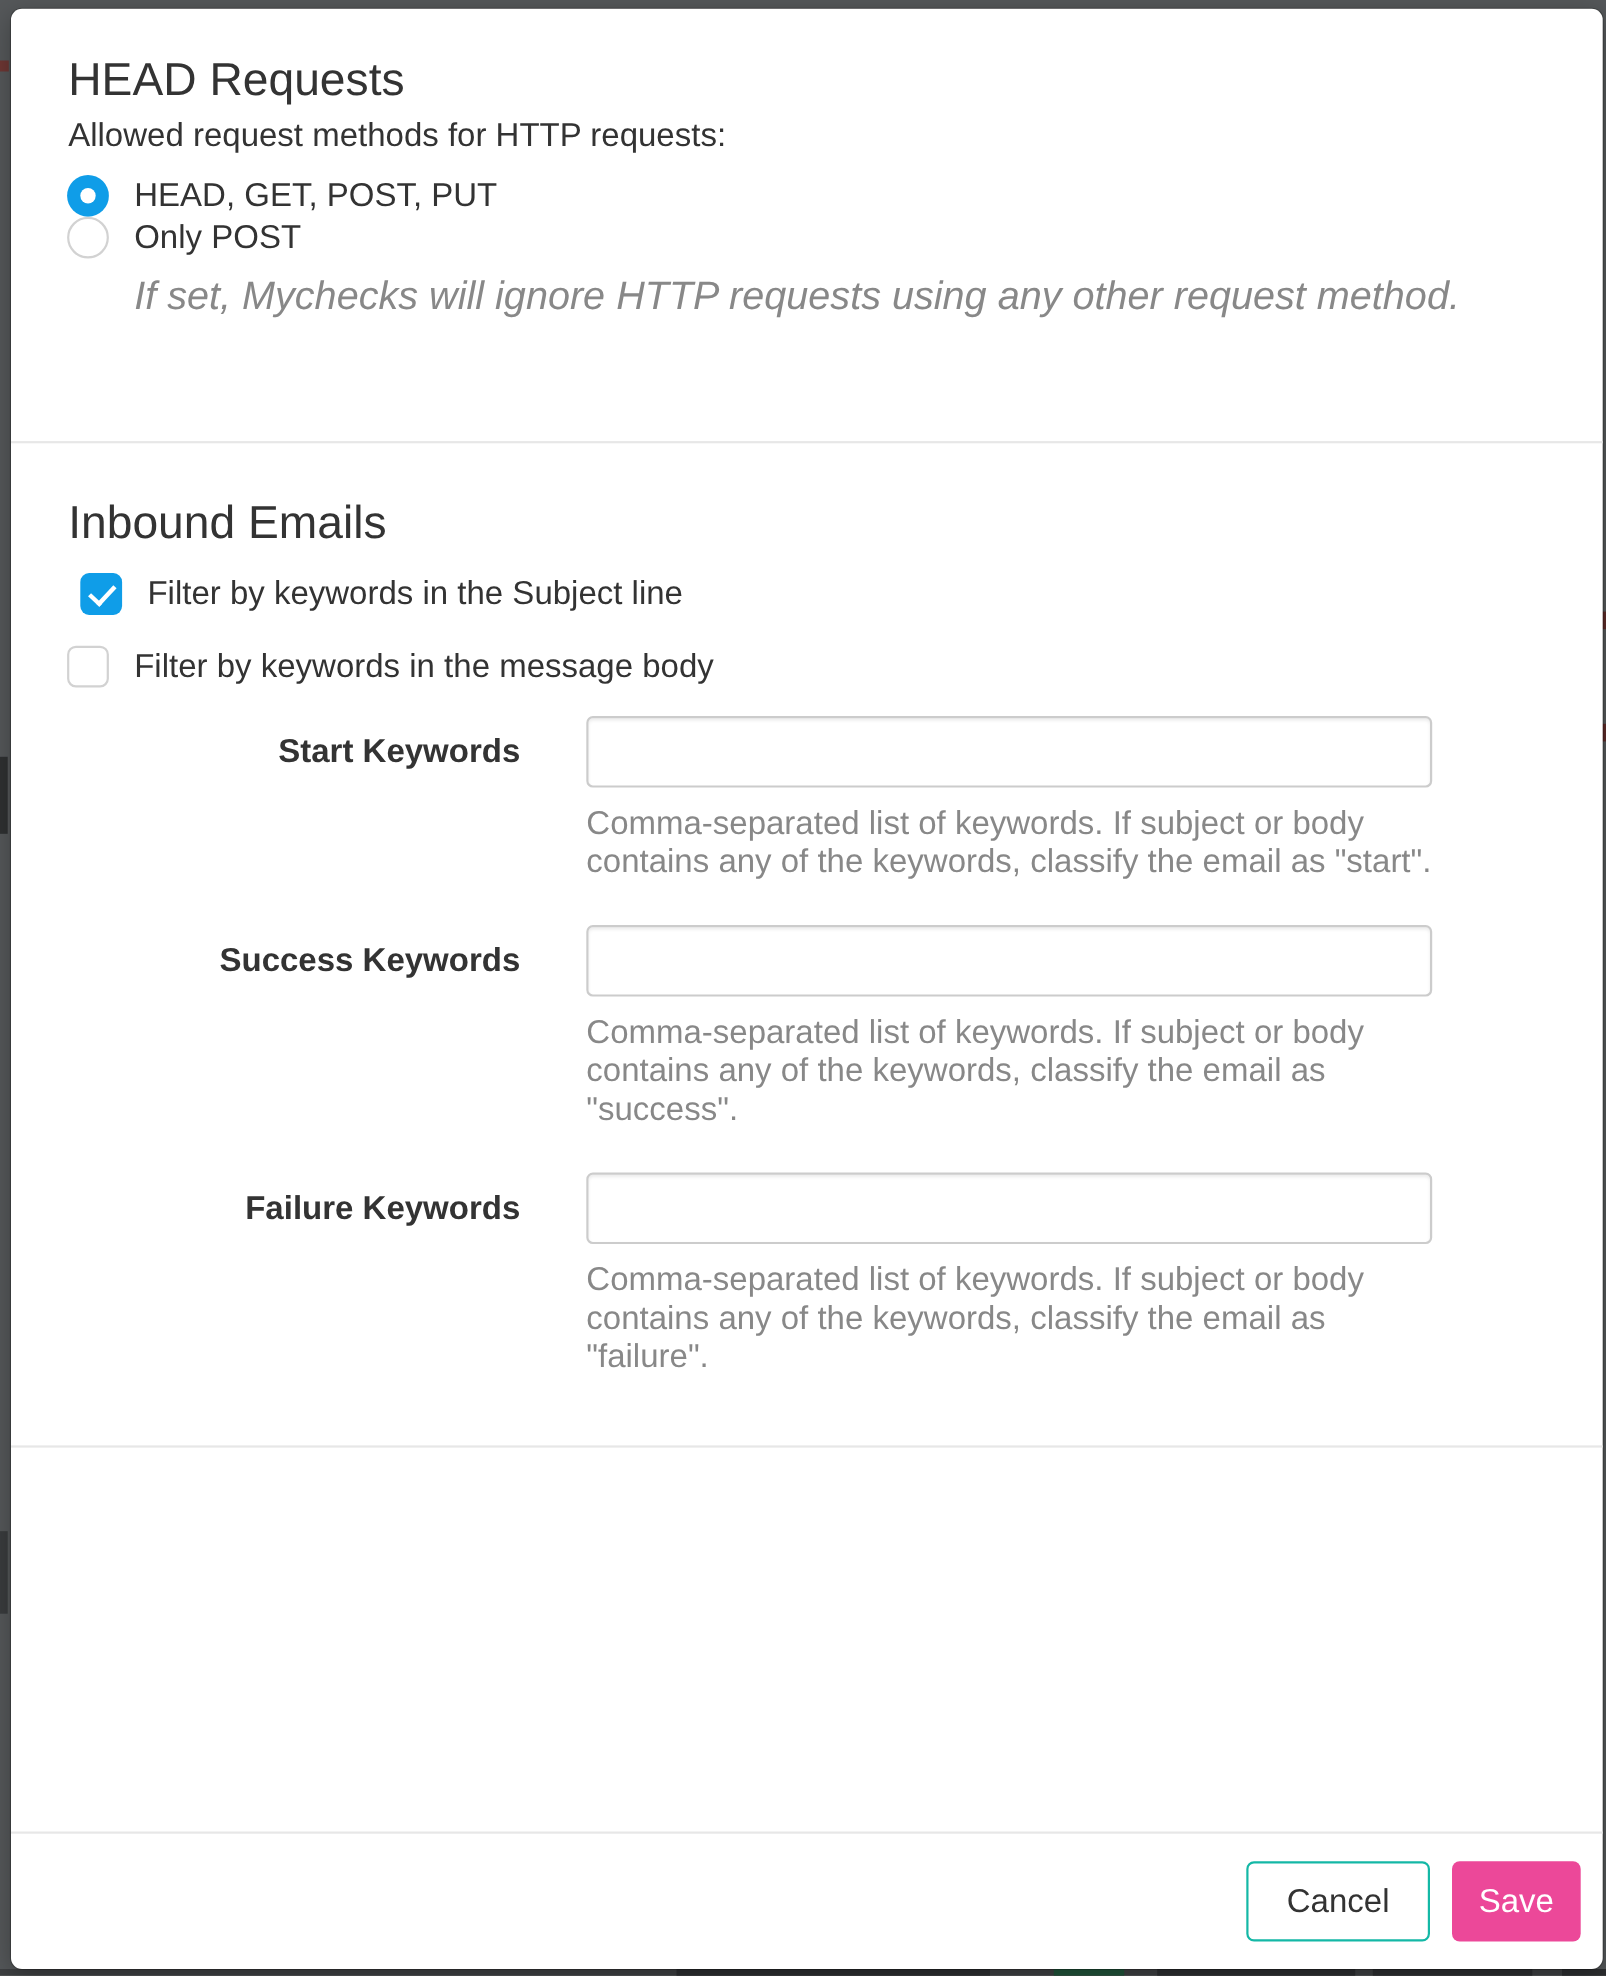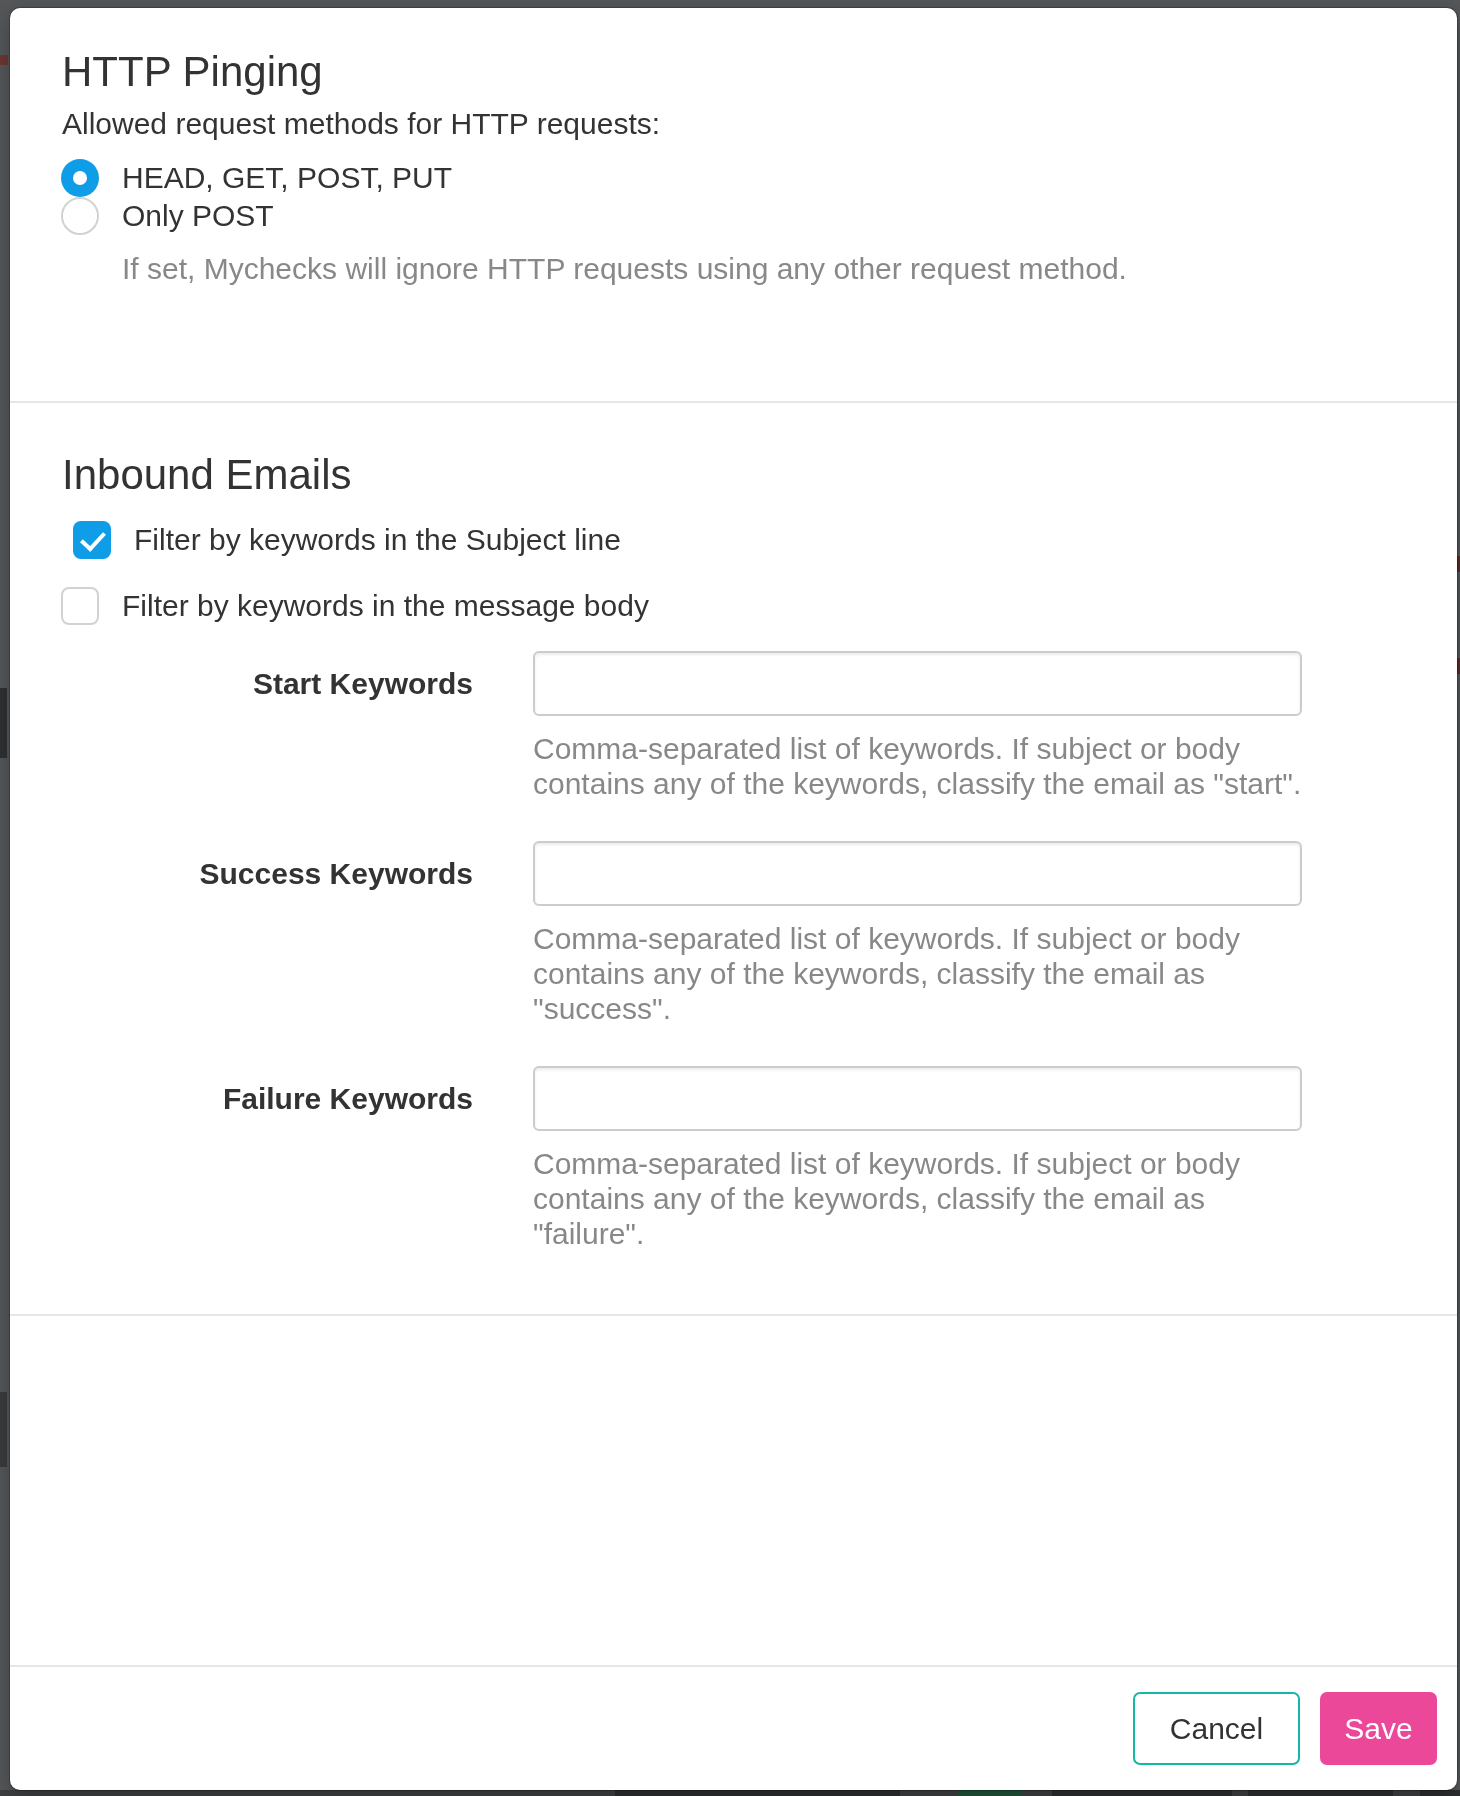--- a/index.html
+++ b/index.html
@@ -80,22 +80,23 @@
   .checkbox.on { background: #0f9de8; border: none; }
   .checkbox.on::after {
     content: ""; position: absolute; left: 13px; top: 6px;
     width: 10px; height: 19px;
     border-right: 4px solid #fff; border-bottom: 4px solid #fff;
     transform: rotate(43deg);
   }
   .option-label { font-size: 30px; color: #333; margin-left: 23px; line-height: 38px; }
 
   .option-help {
-    font-size: 30px; color: #888; line-height: 36px;
+    font-size: 36px; color: #888; line-height: 36px;
     margin: 16px 0 0 112px;
+    font-style: italic;
   }
 
   
   #section-http .option-row:nth-of-type(1) { margin-top: 17px; }
   #section-http .option-row:nth-of-type(2) { margin-top: 17px; }
 
   
   #cb-subject { margin-top: 22px; padding-left: 12px; }
   #cb-body    { margin-top: 28px; }
 
@@ -159,21 +160,21 @@
   <div class="strip-smudge smudge-text1"></div>
   <div class="strip-smudge smudge-badge"></div>
   <div class="strip-smudge smudge-text2"></div>
   <div class="strip-smudge smudge-text3"></div>
   <div class="strip-smudge smudge-text4"></div>
 </div>
 
 <div class="modal">
 
   <div class="section" id="section-http">
-    <h2>HTTP Pinging</h2>
+    <h2>HEAD Requests</h2>
     <div class="intro">Allowed request methods for HTTP requests:</div>
 
     <div class="option-row">
       <span class="control radio on"></span>
       <span class="option-label">HEAD, GET, POST, PUT</span>
     </div>
 
     <div class="option-row">
       <span class="control radio off"></span>
       <span class="option-label">Only POST</span>

